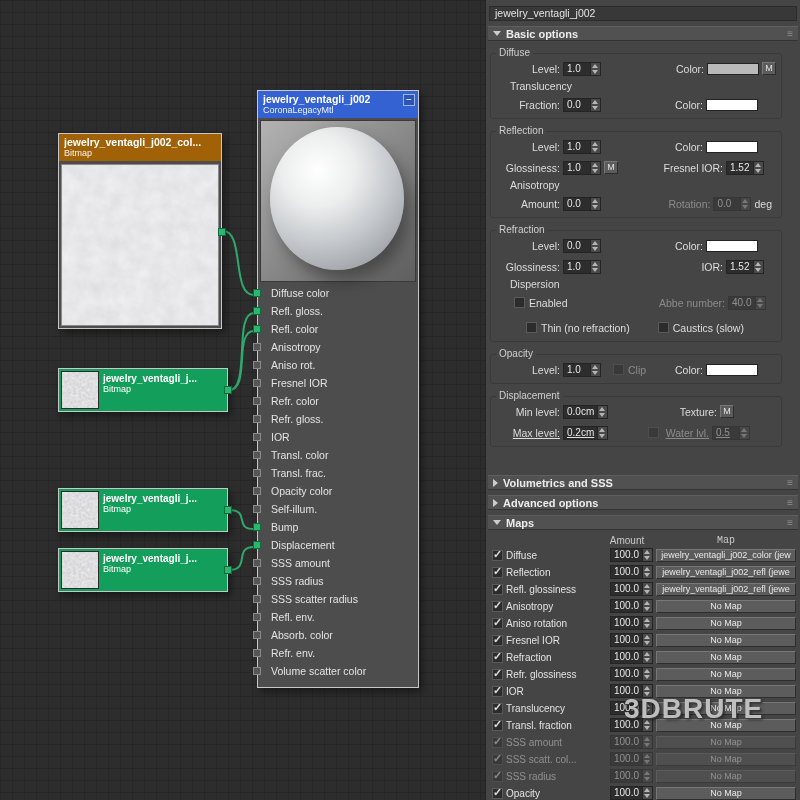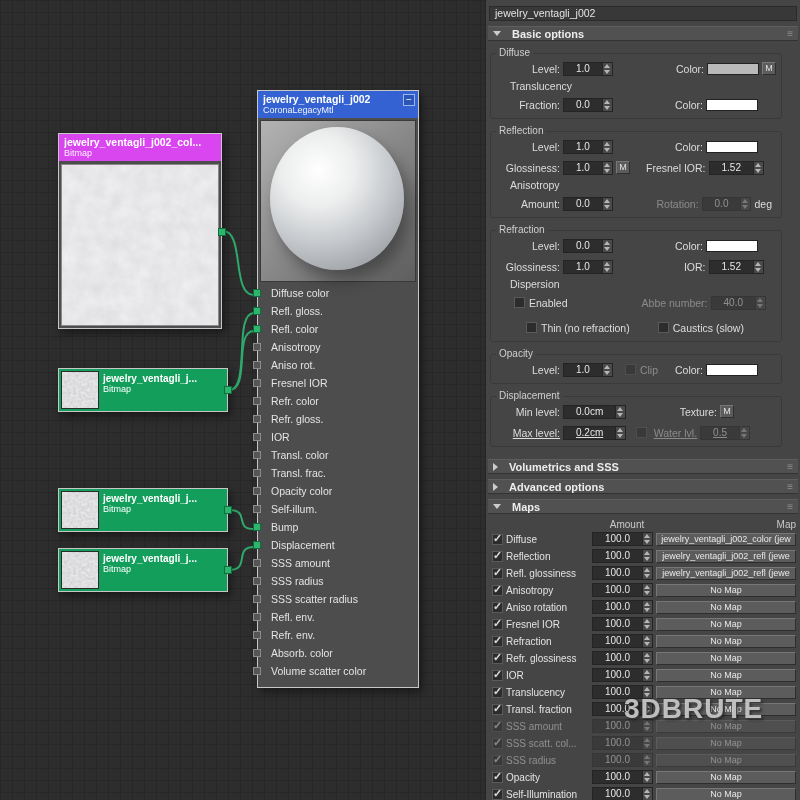--- a/index.html
+++ b/index.html
@@ -12,21 +12,21 @@
     background-image:linear-gradient(#272727 1px,transparent 1px),
                      linear-gradient(90deg,#272727 1px,transparent 1px);
     background-size:12px 12px;}
   svg.wires{position:absolute;left:0;top:0;pointer-events:none;}
   svg.wires path{stroke:#2fa96c;stroke-width:2;fill:none;}
 
   .node{position:absolute;border:1px solid #c7c7c7;background:#4d4d4d;box-shadow:3px 4px 8px rgba(0,0,0,.45);}
   .nhead{padding:2px 5px 3px 5px;color:#fff;position:relative;}
   .nhead .t{font-size:10.5px;font-weight:bold;white-space:nowrap;overflow:hidden;}
   .nhead .s{font-size:9px;opacity:.92;white-space:nowrap;}
-  .green{background:#d946ef;}
+  .green{background:#a16207;}
   .blue{background:#3462d2;}
   .minbox{position:absolute;right:3px;top:3px;width:12px;height:12px;background:#2c55b8;
     border:1px solid #9cb4e8;color:#fff;font-size:10px;line-height:10px;text-align:center;}
 
   .node-big{left:58px;top:133px;width:164px;height:196px;}
   .node-big .bigtex{position:absolute;left:2px;right:2px;top:30px;bottom:2px;border:1px solid #8a8a8a;overflow:hidden;}
   svg.tex{width:100%;height:100%;display:block;}
 
   .node-mat{left:257px;top:90px;width:162px;height:598px;}
   .mat-preview{margin:2px;height:162px;position:relative;border:1px solid #3a3a3a;
@@ -48,58 +48,58 @@
   .btxt .s{font-size:9px;}
   .bnode .socket.out{top:17px;}
   .node-big .socket.out{top:94px;}
 
   
   .panel{position:absolute;left:485px;top:0;width:315px;height:800px;background:#454545;
     border-left:1px solid #252525;color:#ddd;overflow:hidden;}
   .name-field{margin:6px 3px 2px 3px;height:15px;background:#383838;border:1px solid #2b2b2b;
     line-height:13px;padding:0 5px;font-size:10.5px;color:#e3e3e3;}
   .rollout{height:15px;margin:5px 2px 0 2px;background:#515151;border-top:1px solid #5e5e5e;
-    border-bottom:1px solid #333;display:flex;align-items:center;gap:11px;padding:0 5px;
+    border-bottom:1px solid #333;display:flex;align-items:center;gap:5px;padding:0 5px;
     font-size:11px;font-weight:bold;color:#ececec;}
   .tri{width:0;height:0;flex:none;}
   .tri.down{border-left:4px solid transparent;border-right:4px solid transparent;border-top:5px solid #ccc;}
   .tri.right{border-top:4px solid transparent;border-bottom:4px solid transparent;border-left:5px solid #ccc;}
   .grip{margin-left:auto;color:#8e8e8e;font-weight:normal;font-size:10px;}
 
   .group{margin:12px 18px 0 4px;border:1px solid #3a3a3a;border-radius:3px;position:relative;padding:3px 3px 6px 3px;}
   .glabel{position:absolute;top:-7px;left:5px;background:#454545;padding:0 3px;font-size:10px;color:#cfcfcf;}
   .prow{display:flex;align-items:center;height:15px;margin-top:4px;padding:0 2px;}
   .lbl{font-size:10.5px;color:#dcdcdc;text-align:right;white-space:nowrap;}
   .lbl.w{width:64px;margin-right:3px;flex:none;}
   .sub{font-size:10.5px;color:#dcdcdc;padding-left:16px;margin-top:4px;height:13px;}
   .cluster{margin-left:auto;display:flex;align-items:center;gap:3px;}
   .sp15{width:15px;flex:none;}
 
   .spin{display:inline-flex;align-items:stretch;height:14px;background:#2d2d2d;border:1px solid #242424;flex:none;}
-  .spin .val{min-width:26px;padding:0 12px;font-size:10px;line-height:12px;color:#e6e6e6;white-space:nowrap;}
+  .spin .val{min-width:26px;padding:0 3px;font-size:10px;line-height:12px;color:#e6e6e6;white-space:nowrap;}
   .spin .arr{width:10px;display:flex;flex-direction:column;background:#4a4a4a;border-left:1px solid #242424;}
   .spin .arr i{flex:1;position:relative;}
   .spin .arr i.up::after{content:"";position:absolute;left:1px;top:1px;
     border-left:3px solid transparent;border-right:3px solid transparent;border-bottom:4px solid #b5b5b5;}
   .spin .arr i.dn::after{content:"";position:absolute;left:1px;bottom:1px;
     border-left:3px solid transparent;border-right:3px solid transparent;border-top:4px solid #b5b5b5;}
 
   .chk{width:11px;height:11px;background:#2c2c2c;border:1px solid #5a5a5a;display:inline-block;position:relative;flex:none;}
   .chk.checked::after{content:"✓";position:absolute;left:0;top:-3px;font-size:11px;font-weight:bold;color:#d8d8d8;}
   .chklbl{font-size:10.5px;margin-left:4px;white-space:nowrap;}
   .swatch{width:52px;height:12px;border:1px solid #222;background:#ffffff;flex:none;}
   .swatch.gray{background:#b9b9b9;}
   .mbtn{width:14px;height:13px;flex:none;background:#5c5c5c;border:1px solid #777;
     border-right-color:#2e2e2e;border-bottom-color:#2e2e2e;color:#e2e2e2;font-size:9px;line-height:11px;text-align:center;}
   .disabled{opacity:.45;}
 
   .maps-head{display:flex;align-items:center;margin:5px 4px 1px 6px;gap:2px;font-size:10px;color:#c9c9c9;}
   .maps-head .sp{flex:1;}
   .maps-head .ah{width:54px;text-align:center;}
-  .maps-head .mh{width:140px;text-align:right;}
+  .maps-head .mh{width:140px;text-align:center;font-family:Liberation Mono, monospace;}
   .mrow{display:flex;align-items:center;height:16px;margin:1px 4px 0 6px;gap:3px;}
   .mlabel{flex:1;font-size:10px;color:#e3e3e3;white-space:nowrap;overflow:hidden;}
   .amt .val{min-width:30px;text-align:right;}
   .mapbtn{width:140px;height:13px;flex:none;background:#5c5c5c;border:1px solid #777;
     border-right-color:#2e2e2e;border-bottom-color:#2e2e2e;color:#e8e8e8;font-size:9px;line-height:11px;
     text-align:center;overflow:hidden;white-space:nowrap;}
 
   .watermark{position:absolute;left:624px;top:693px;font-size:28px;font-weight:bold;letter-spacing:1px;
     color:rgba(214,214,214,.85);text-shadow:1px 1px 0 #3a3a3a,2px 2px 3px rgba(0,0,0,.5);z-index:50;}
 </style>
@@ -165,22 +165,22 @@
         <li class="slot"><span class="socket in"></span><span>Transl. color</span></li>
         <li class="slot"><span class="socket in"></span><span>Transl. frac.</span></li>
         <li class="slot"><span class="socket in"></span><span>Opacity color</span></li>
         <li class="slot"><span class="socket in"></span><span>Self-illum.</span></li>
         <li class="slot"><span class="socket in conn"></span><span>Bump</span></li>
         <li class="slot"><span class="socket in conn"></span><span>Displacement</span></li>
         <li class="slot"><span class="socket in"></span><span>SSS amount</span></li>
         <li class="slot"><span class="socket in"></span><span>SSS radius</span></li>
         <li class="slot"><span class="socket in"></span><span>SSS scatter radius</span></li>
         <li class="slot"><span class="socket in"></span><span>Refl. env.</span></li>
+        <li class="slot"><span class="socket in"></span><span>Absorb. color</span></li>
         <li class="slot"><span class="socket in"></span><span>Refr. env.</span></li>
-        <li class="slot"><span class="socket in"></span><span>Absorb. color</span></li>
         <li class="slot"><span class="socket in"></span><span>Volume scatter color</span></li>
       </ul>
     </div>
 
     <div class="node bnode" style="left:58px;top:368px;">
       <div class="thumb">
           <svg class="tex">
             <rect width="100%" height="100%" filter="url(#texNoise)"></rect>
           </svg>
         </div>
@@ -440,21 +440,21 @@
               <span class="val">0.5</span>
               <span class="arr">
                 <i class="up"></i>
                 <i class="dn"></i>
               </span>
             </span>
         </span>
       </div>
     </div>
 
-    <div class="rollout" style="margin-top:12px;">
+    <div class="rollout" style="margin-top:28px;">
       <span class="tri right"></span>
       <span>Volumetrics and SSS</span>
       <span class="grip">≡</span>
     </div>
     <div class="rollout">
       <span class="tri right"></span>
       <span>Advanced options</span>
       <span class="grip">≡</span>
     </div>
     <div class="rollout">

